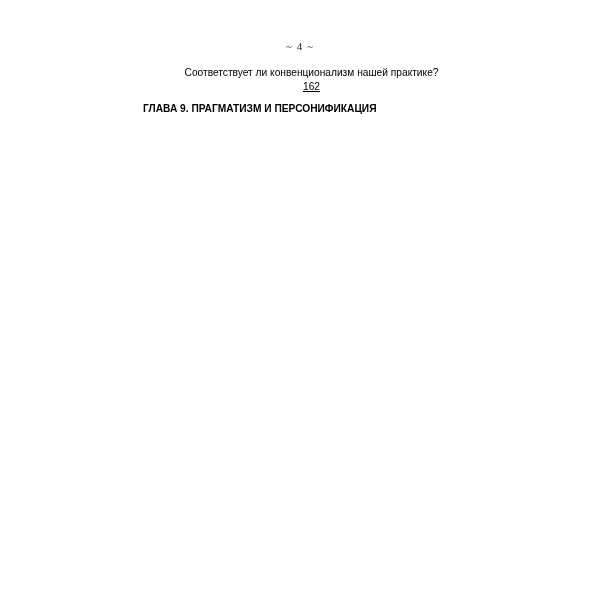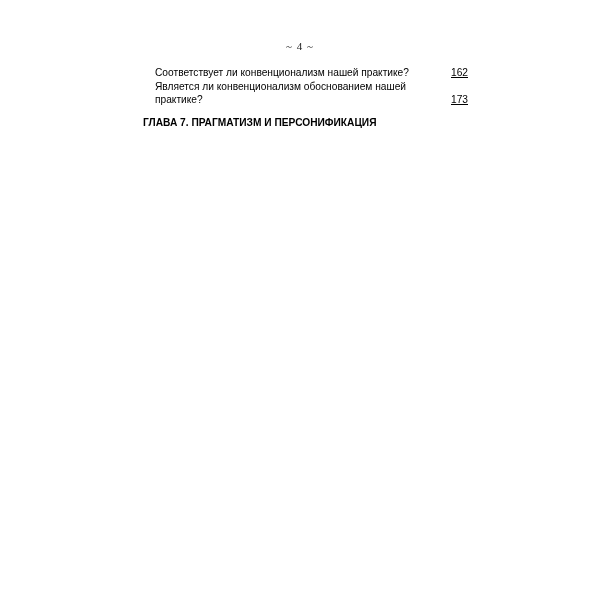--- a/index.html
+++ b/index.html
@@ -76,20 +76,21 @@
     padding-left: 12px;
   }
   .wrap2 {
     display: block;
     padding-left: 0;
   }
   .wrap2 .row2 {
     display: flex;
     align-items: center;
     width: 100%;
+    flex-direction: column;
   }
   .wrap2 .label2 {
     flex: 0 0 auto;
   }
   .wrap2 .page2 {
     flex: 1 1 auto;
     text-align: right;
     text-decoration: underline;
   }
 </style>
@@ -102,35 +103,22 @@
 
   <div class="toc" id="toc">
       <div class="entry sub">
         <div class="wrap2">
           <div class="row2">
             <span class="label2">Соответствует ли конвенционализм   нашей практике?</span>
             <span class="page2">162</span>
           </div>
         </div>
       </div>
-      <div class="entry sub">
-        <div class="wrap2">
-          <div class="row2">
-            <span class="label2">Является ли конвенционализм обоснованием  нашей</span>
-          </div>
-        </div>
-        <div class="wrap2">
-          <div class="row2">
-            <span class="label2">практике?</span>
-            <span class="page2">173</span>
-          </div>
-        </div>
-      </div>
       <div class="entry chapter">
         <div class="row">
-          <span class="label">ГЛАВА 7. ПРАГМАТИЗМ И ПЕРСОНИФИКАЦИЯ</span>
+          <span class="label">ГЛАВА 9. ПРАГМАТИЗМ И ПЕРСОНИФИКАЦИЯ</span>
           <span class="leader">..........................................................................................</span>
           <span class="page">187</span>
         </div>
       </div>
     </div>
 
 </div>
 
 </body></html>

